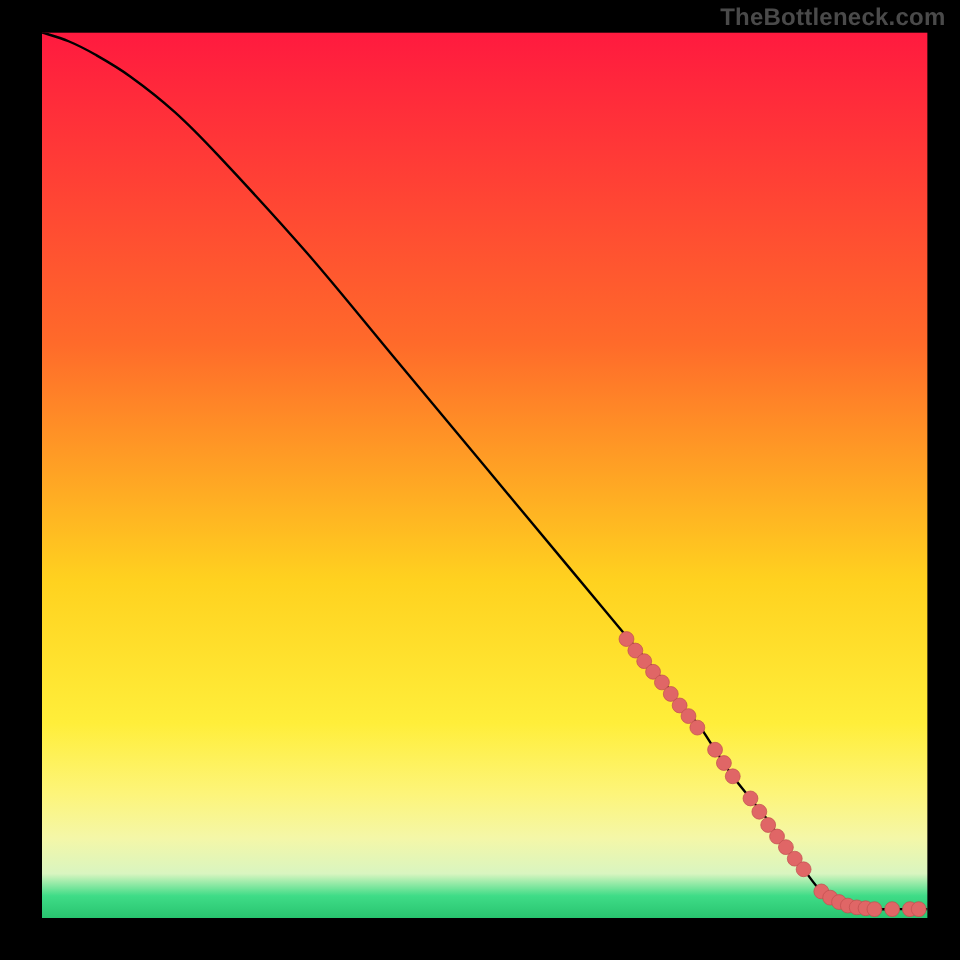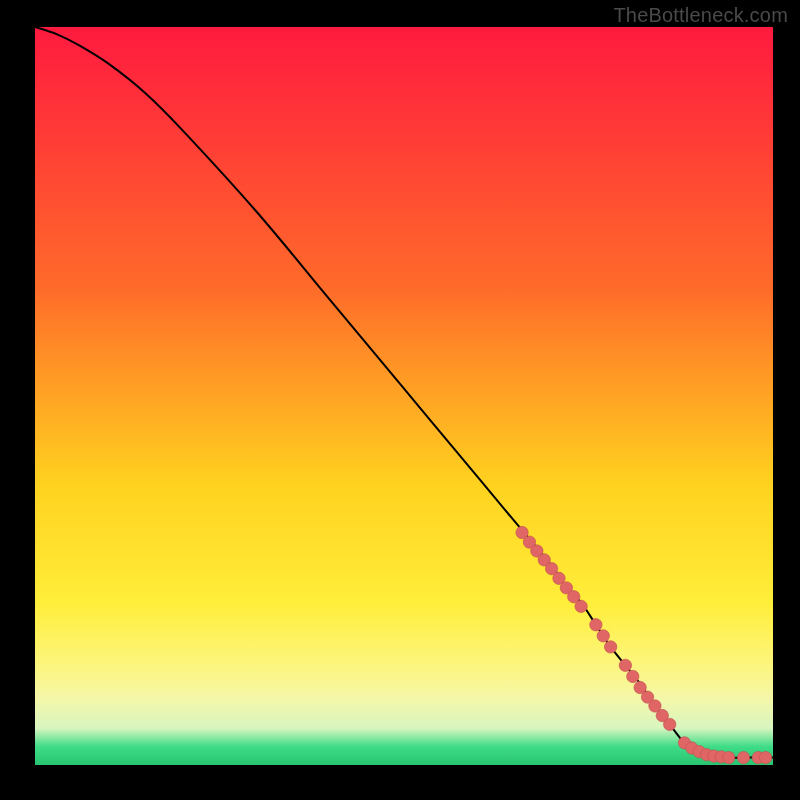--- a/index.html
+++ b/index.html
@@ -16,21 +16,21 @@
     width: 800px;
     height: 800px;
     background: #000;
   }
   .watermark {
     position: absolute;
     top: 4px;
     right: 12px;
     color: #4a4a4a;
     font-size: 20px;
-    font-weight: 400;
+    font-weight: 700;
     letter-spacing: 0.2px;
     z-index: 5;
   }
   .plot {
     position: absolute;
     left: 35px;
     top: 27px;
     width: 738px;
     height: 738px;
   }

